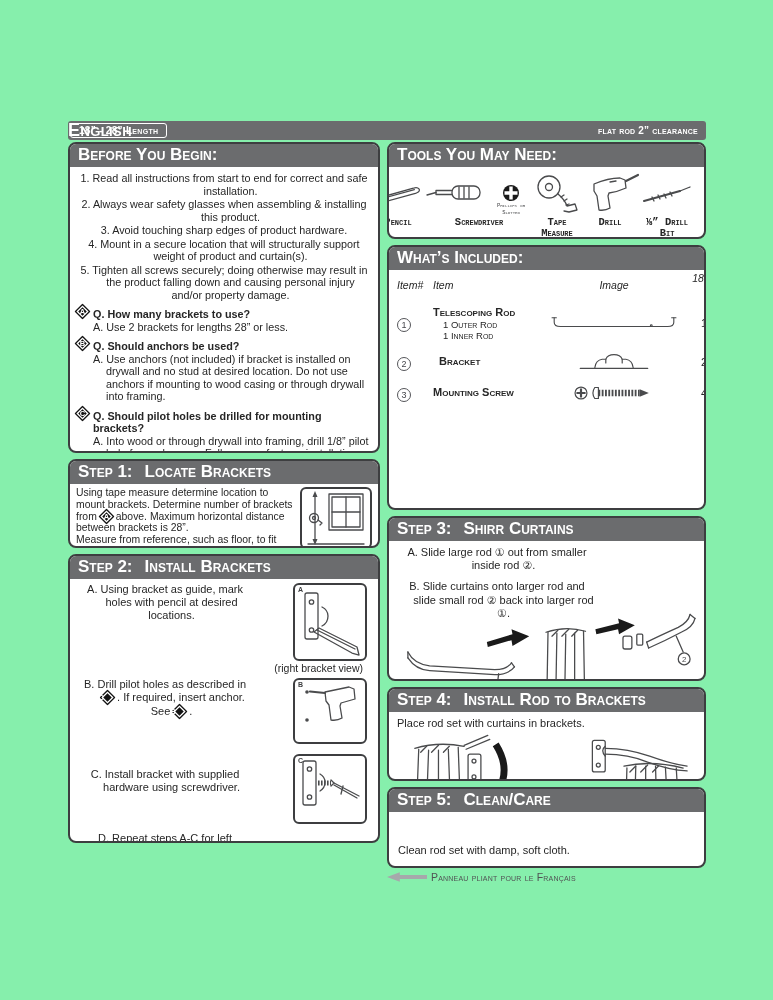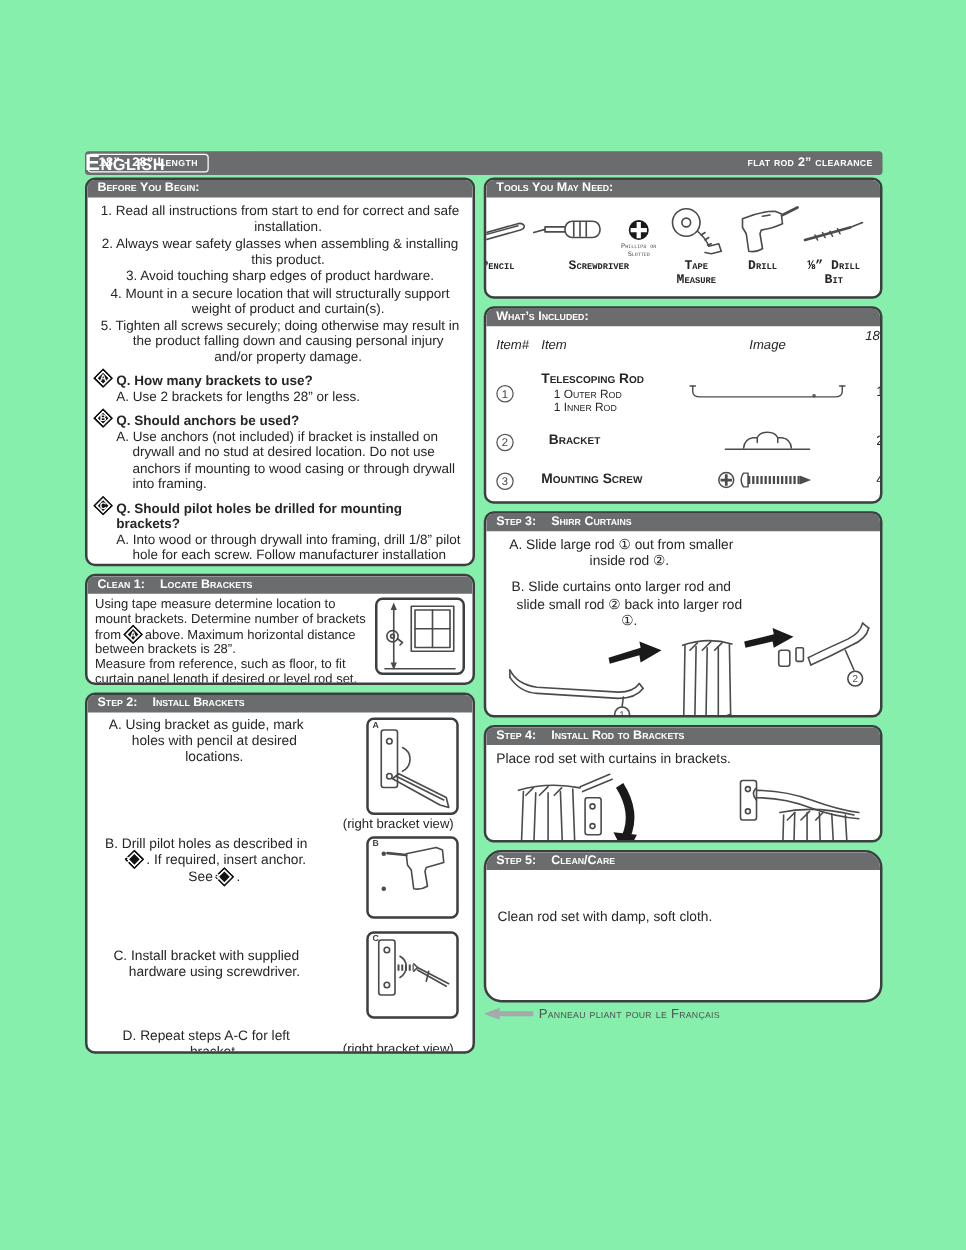--- a/index.html
+++ b/index.html
@@ -19,21 +19,21 @@
   .tb-right { position:absolute; right:8px; top:0; line-height:19px; font-size:10px;
               font-weight:bold; letter-spacing:.2px; }
 
   
   .cols { display:flex; gap:7px; margin-top:2px; align-items:flex-start; }
   .col-l { width:312px; flex:none; }
   .col-r { width:319px; flex:none; }
   .panel { border:2px solid #3d3e40; border-radius:8px; background:#fff;
            overflow:hidden; margin-bottom:6px; }
   .phead { background:#6b6c6e; color:#fff; font-variant:small-caps; font-weight:600;
-           font-size:10px; padding:1px 8px 2px; display:flex; }
+           font-size:17px; padding:1px 8px 2px; display:flex; }
   .phead .pname { margin-left:12px; }
   .pbody { padding:4px 2px; font-size:10.8px; line-height:1.16; }
 
   .hang { padding-left:13px; text-indent:-13px;text-align:center; }
 
   
   .dm { display:inline-block; width:11px; height:11px; background:#131313;
         border:1px solid #131313; box-shadow:inset 0 0 0 1.5px #fff;
         transform:rotate(45deg); position:relative; }
   .dm i { position:absolute; inset:0; display:flex; align-items:center; justify-content:center;
@@ -57,21 +57,21 @@
   .tool { display:flex; flex-direction:column; align-items:center; }
   .tool .ticon { height:46px; display:flex; align-items:center; justify-content:center; }
   .tool .tlabel { font-variant:small-caps; font-weight:600; font-size:10.5px;
                   text-align:center; line-height:1.05; }
   .sdwrap { display:flex; align-items:flex-start; gap:2px; }
   .phil { display:flex; flex-direction:column; align-items:center; margin-top:12px; }
   .phil .pnote { font-variant:small-caps; font-size:5.5px; color:#4a4b4d; text-align:center;
                  line-height:1.2; margin-top:1px; width:46px; }
 
   
-  .p-inc { height:158px; }
+  .p-inc { height:265px; }
   .inc-grid { display:grid; grid-template-columns:36px 116px 1fr 50px; align-items:center;
               padding:3px 8px; row-gap:10px; }
   .inc-head { font-style:italic; font-size:10.5px; font-weight:normal; }
   .inc-head.qtyh { text-align:right; line-height:1.1; }
   .cnum { width:14px; height:14px; border:1px solid #55565a; border-radius:50%;
           display:inline-flex; align-items:center; justify-content:center;
           font-size:9px; color:#44454a; }
   .iname { font-variant:small-caps; font-weight:600; font-size:11px; line-height:1.15; }
   .isub { font-variant:small-caps; font-weight:normal; font-size:9.5px; padding-left:10px; }
   .iqty { text-align:center; font-size:11px; }
@@ -95,21 +95,21 @@
   .cap { text-align:right; font-size:10.5px; margin:1px 8px 4px 0; }
 
   
   .p-step3 { height:165px; }
   .p-step3 .pbody { font-size:11px; line-height:1.2; padding:5px 8px 0; }
   .p-step3 .hang { width:200px; margin-bottom:8px; }
   .s3img { margin-top:-26px; display:flex; justify-content:flex-end; }
   .p-step4 { height:94px; }
   .p-step4 .pbody { font-size:11px; padding:5px 8px 0; }
   .s4img { display:flex; justify-content:center; margin-top:2px; }
-  .p-step5 { height:122px; margin-bottom:0;border-radius:14px; }
+  .p-step5 { height:81px; margin-bottom:0; }
   .p-step5 .pbody { font-size:11px; padding-top:32px; padding-left:9px; }
 
   
   .footer { display:flex; align-items:center; gap:4px; margin-top:3px; }
   .f-arrow { width:40px; height:11px; background:#a6a8ab;
              clip-path:polygon(0 50%, 32% 6%, 32% 32%, 100% 32%, 100% 68%, 32% 68%, 32% 94%); }
   .f-text { font-variant:small-caps; font-size:10.5px; color:#515254; letter-spacing:.2px; }
 
   svg { display:block; }
   svg .ln { fill:none; stroke:#4a4b4d; stroke-width:1.3; stroke-linecap:round; stroke-linejoin:round; }
@@ -164,21 +164,21 @@
                   <i>C</i>
                 </span>
             <div class="q">Q. Should pilot holes be drilled for mounting brackets?</div>
             <div class="a">A. Into wood or through drywall into framing, drill 1/8” pilot hole for each screw. Follow manufacturer installation instructions when using anchors.</div>
           </div>
         </div>
       </div>
 
       <div class="panel p-step1">
         <div class="phead">
-          <span>Clean 1:</span>
+          <span>Step 1:</span>
           <span class="pname">Locate Brackets</span>
         </div>
         <div class="pbody">
           <div class="s1text">
             <span>Using tape measure determine location to mount brackets. Determine number of brackets from</span><span class="dm inline"><i>A</i></span><span>above. Maximum horizontal distance between brackets is 28”.</span>
             <div>Measure from reference, such as floor, to fit curtain panel length if desired or level rod set.</div>
           </div>
           <div class="s1box">
             <svg width="68" height="58" viewBox="0 0 68 58">
               <path class="ln" d="M13 6 L13 52"></path>

